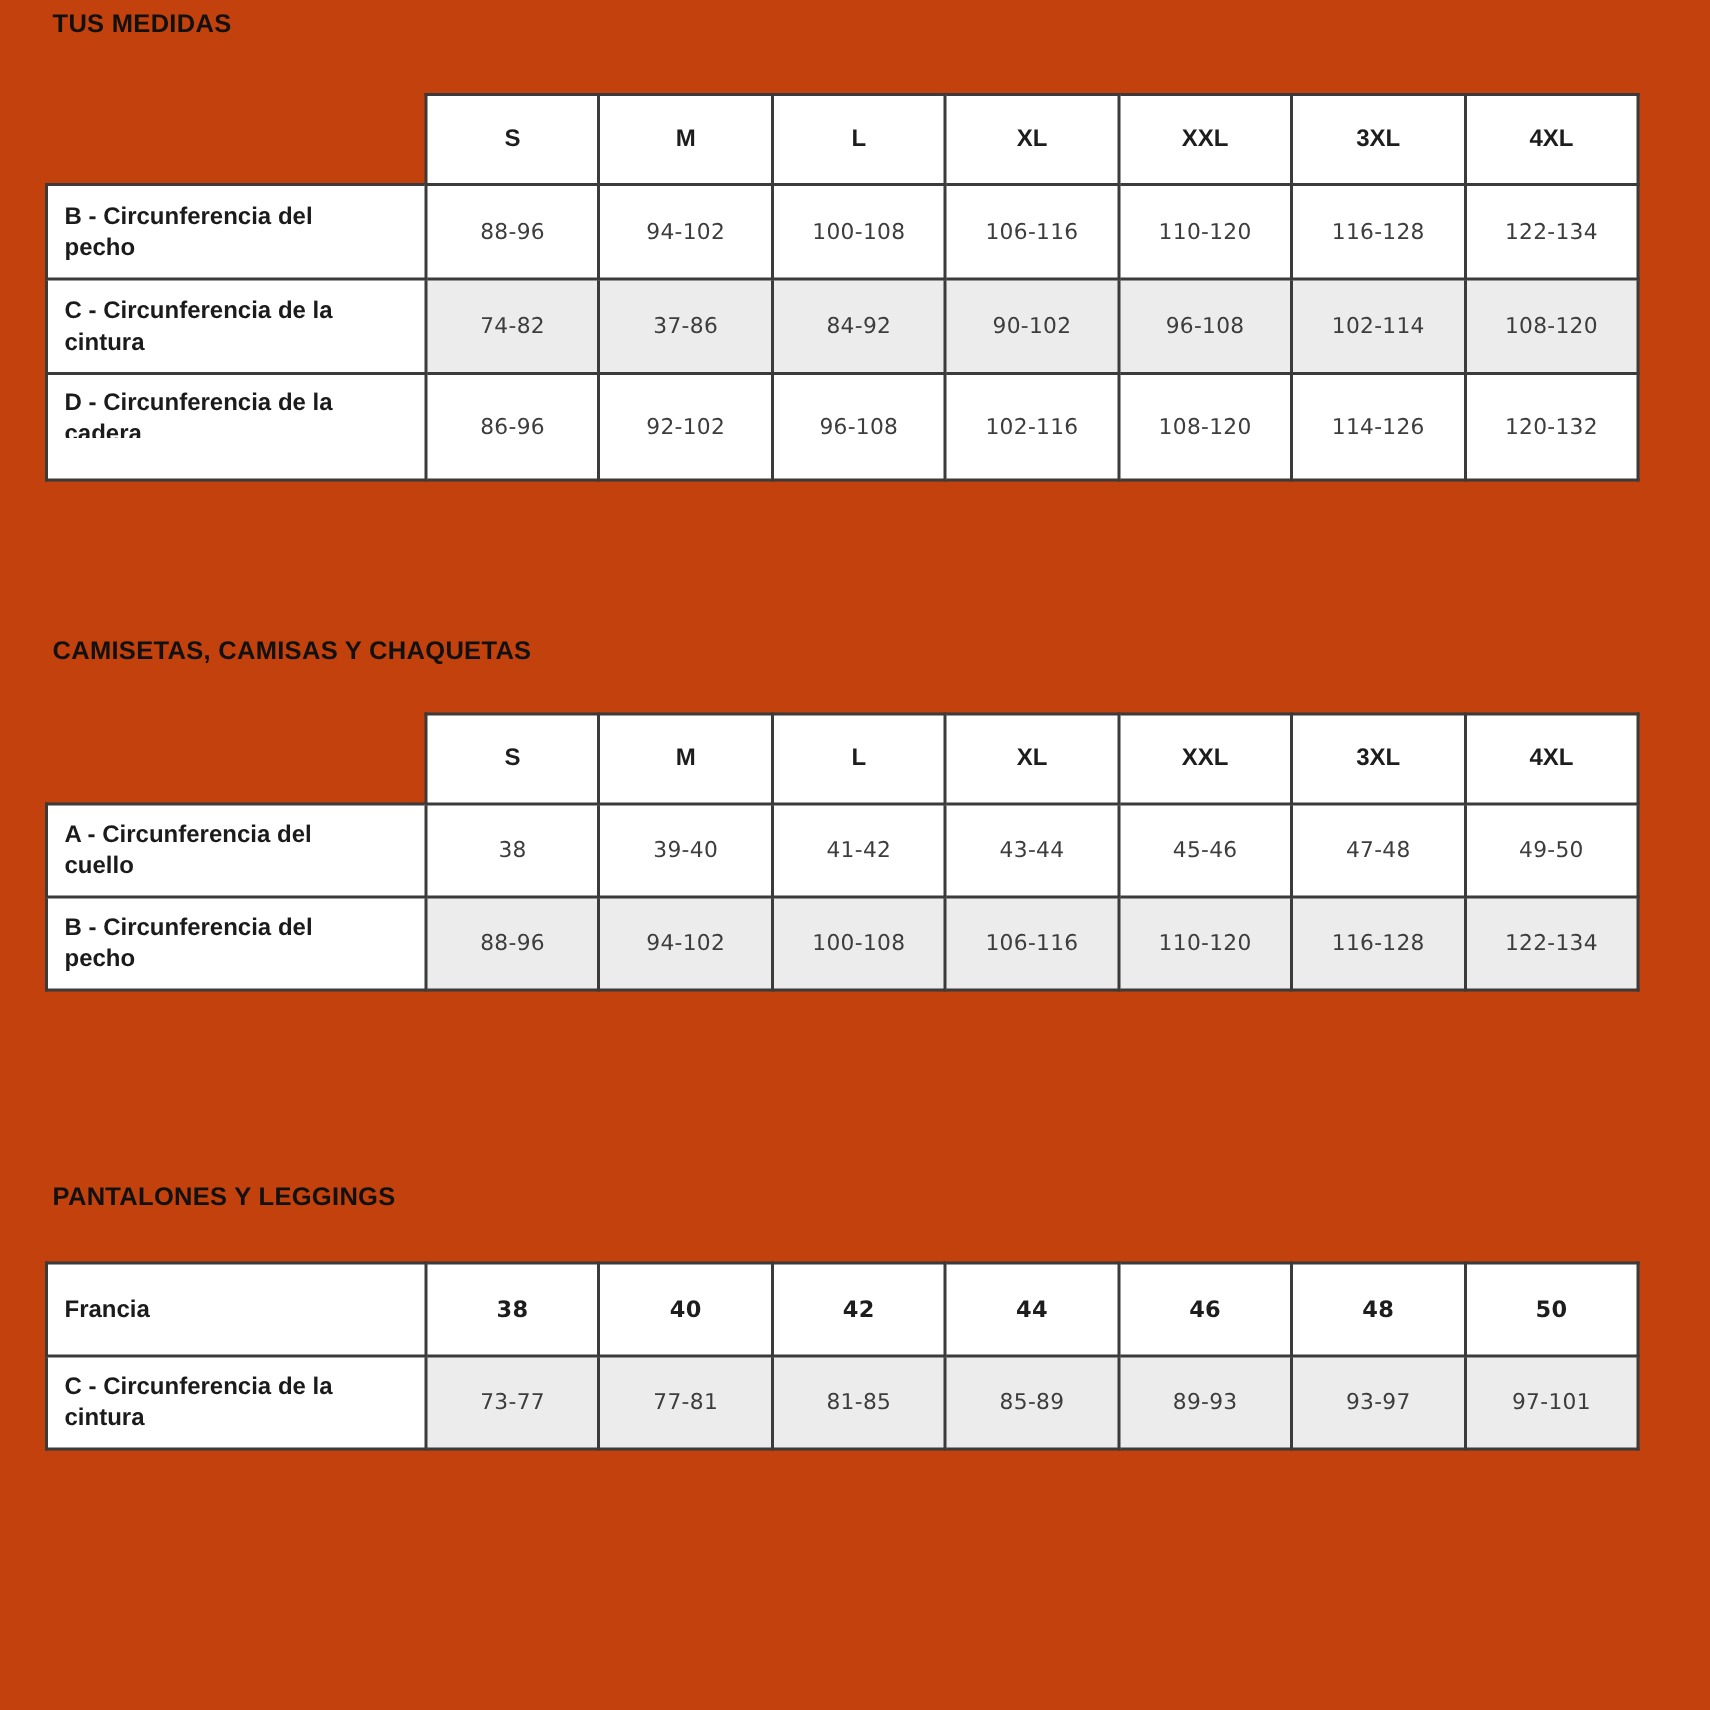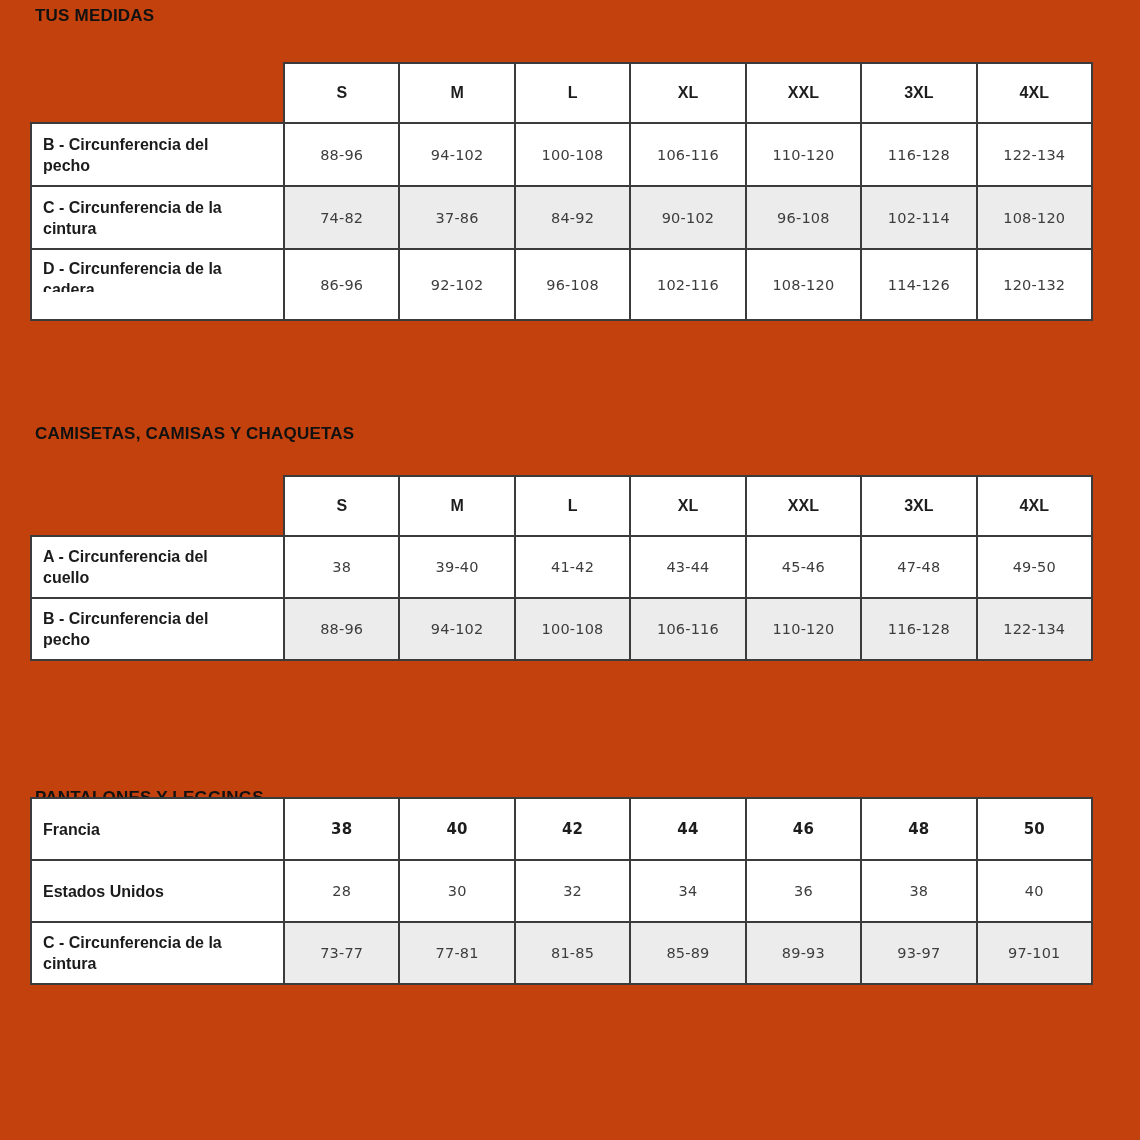--- a/index.html
+++ b/index.html
@@ -185,21 +185,21 @@
       <td class="val stripe">106-116</td>
       <td class="val stripe">110-120</td>
       <td class="val stripe">116-128</td>
       <td class="val stripe">122-134</td>
     </tr>
   </tbody>
     </table>
 
   <h2 class="sec-title" style="top:788px;">PANTALONES Y LEGGINGS</h2>
 
-  <table class="size-table" style="top:797px;border-radius:17px;">
+  <table class="size-table" style="top:841px;border-radius:17px;">
     <colgroup>
         <col class="label-col">
         <col>
         <col>
         <col>
         <col>
         <col>
         <col>
         <col>
       </colgroup>
@@ -211,32 +211,20 @@
       <td class="val bold">38</td>
       <td class="val bold">40</td>
       <td class="val bold">42</td>
       <td class="val bold">44</td>
       <td class="val bold">46</td>
       <td class="val bold">48</td>
       <td class="val bold">50</td>
     </tr>
     <tr class="h62">
       <td class="label">
-            <div class="label-inner">Estados Unidos</div>
-          </td>
-      <td class="val">28</td>
-      <td class="val">30</td>
-      <td class="val">32</td>
-      <td class="val">34</td>
-      <td class="val">36</td>
-      <td class="val">38</td>
-      <td class="val">40</td>
-    </tr>
-    <tr class="h62">
-      <td class="label">
             <div class="label-inner">C - Circunferencia de la cintura</div>
           </td>
       <td class="val stripe">73-77</td>
       <td class="val stripe">77-81</td>
       <td class="val stripe">81-85</td>
       <td class="val stripe">85-89</td>
       <td class="val stripe">89-93</td>
       <td class="val stripe">93-97</td>
       <td class="val stripe">97-101</td>
     </tr>

